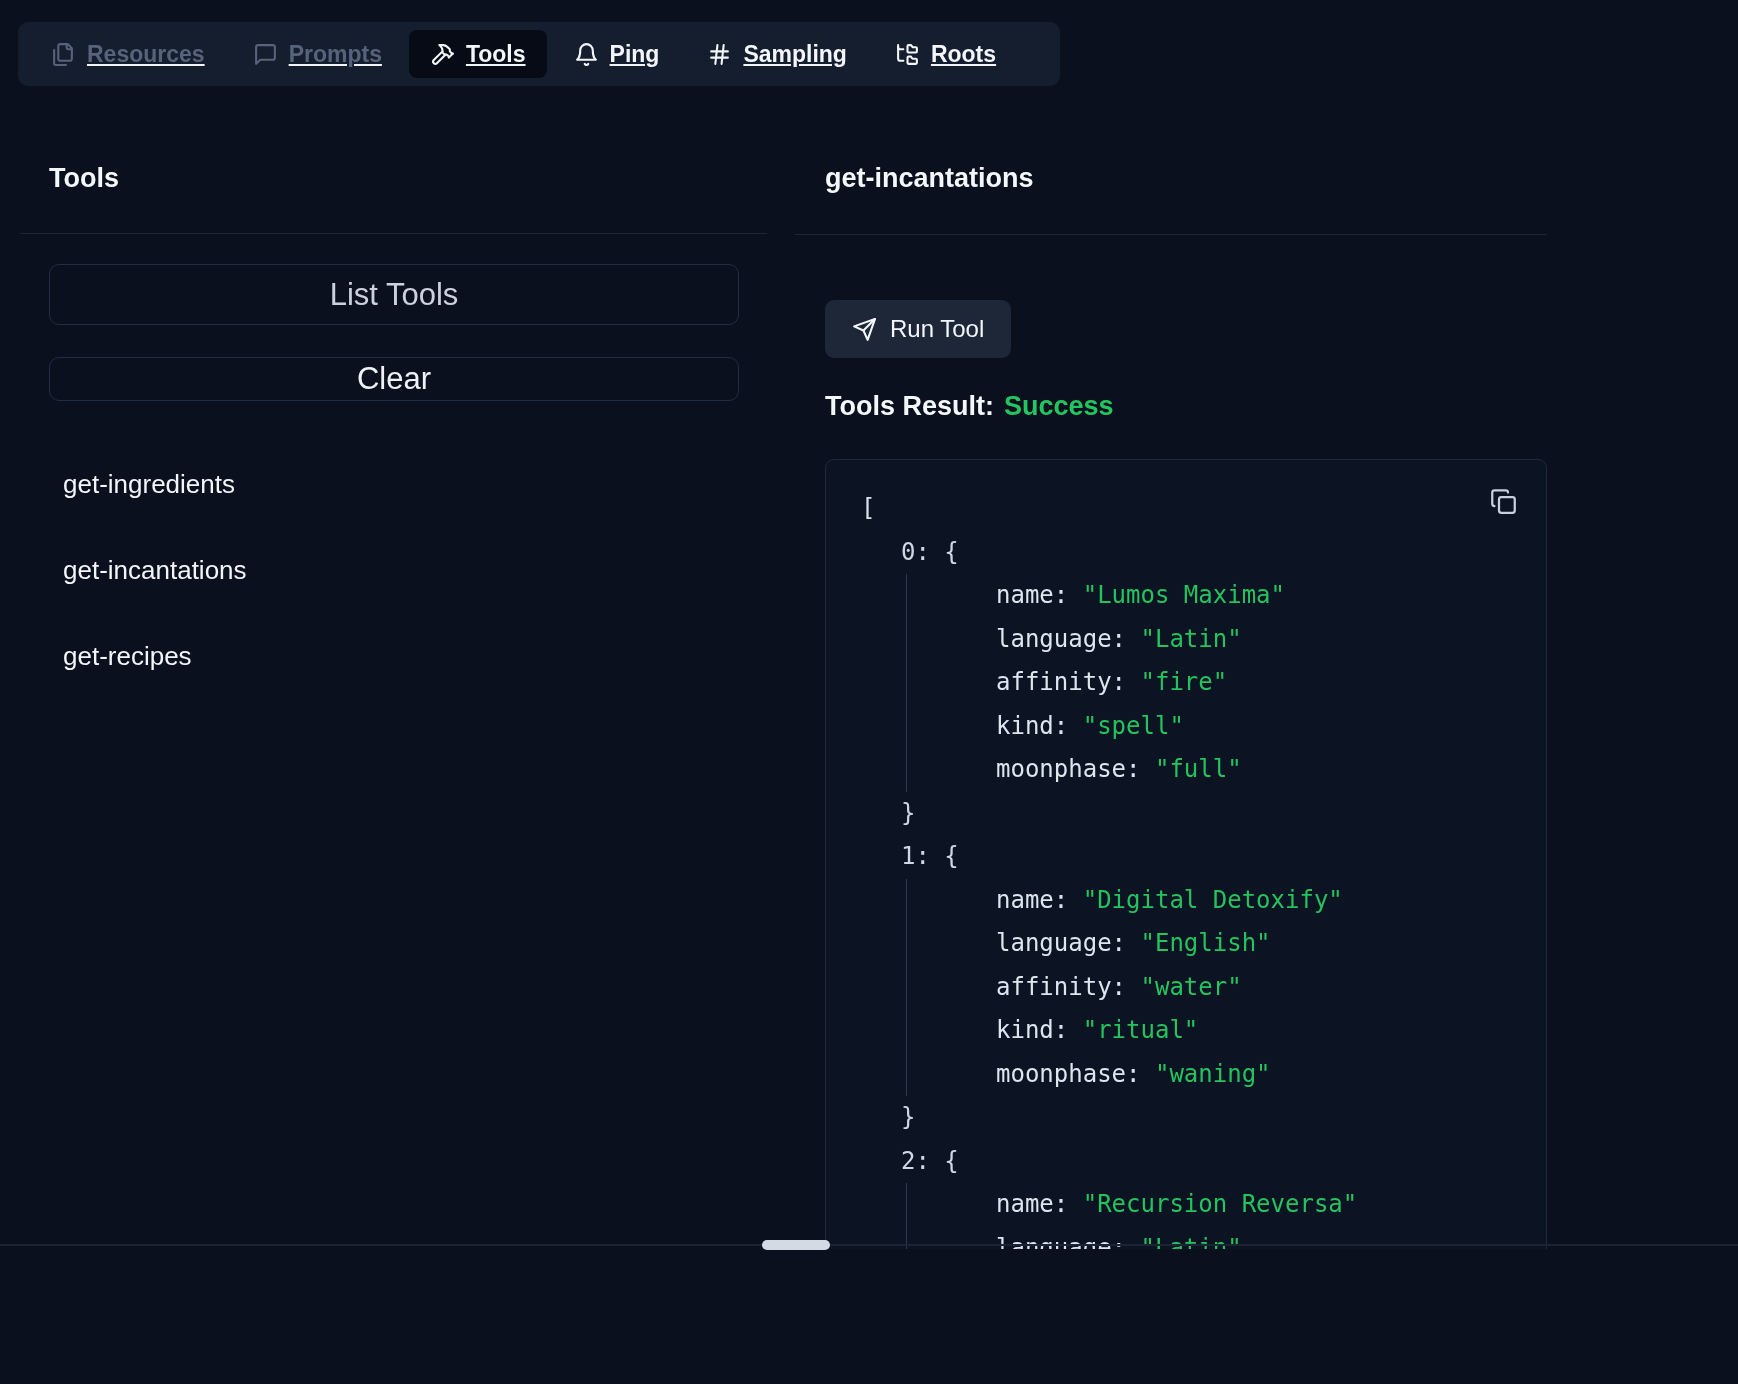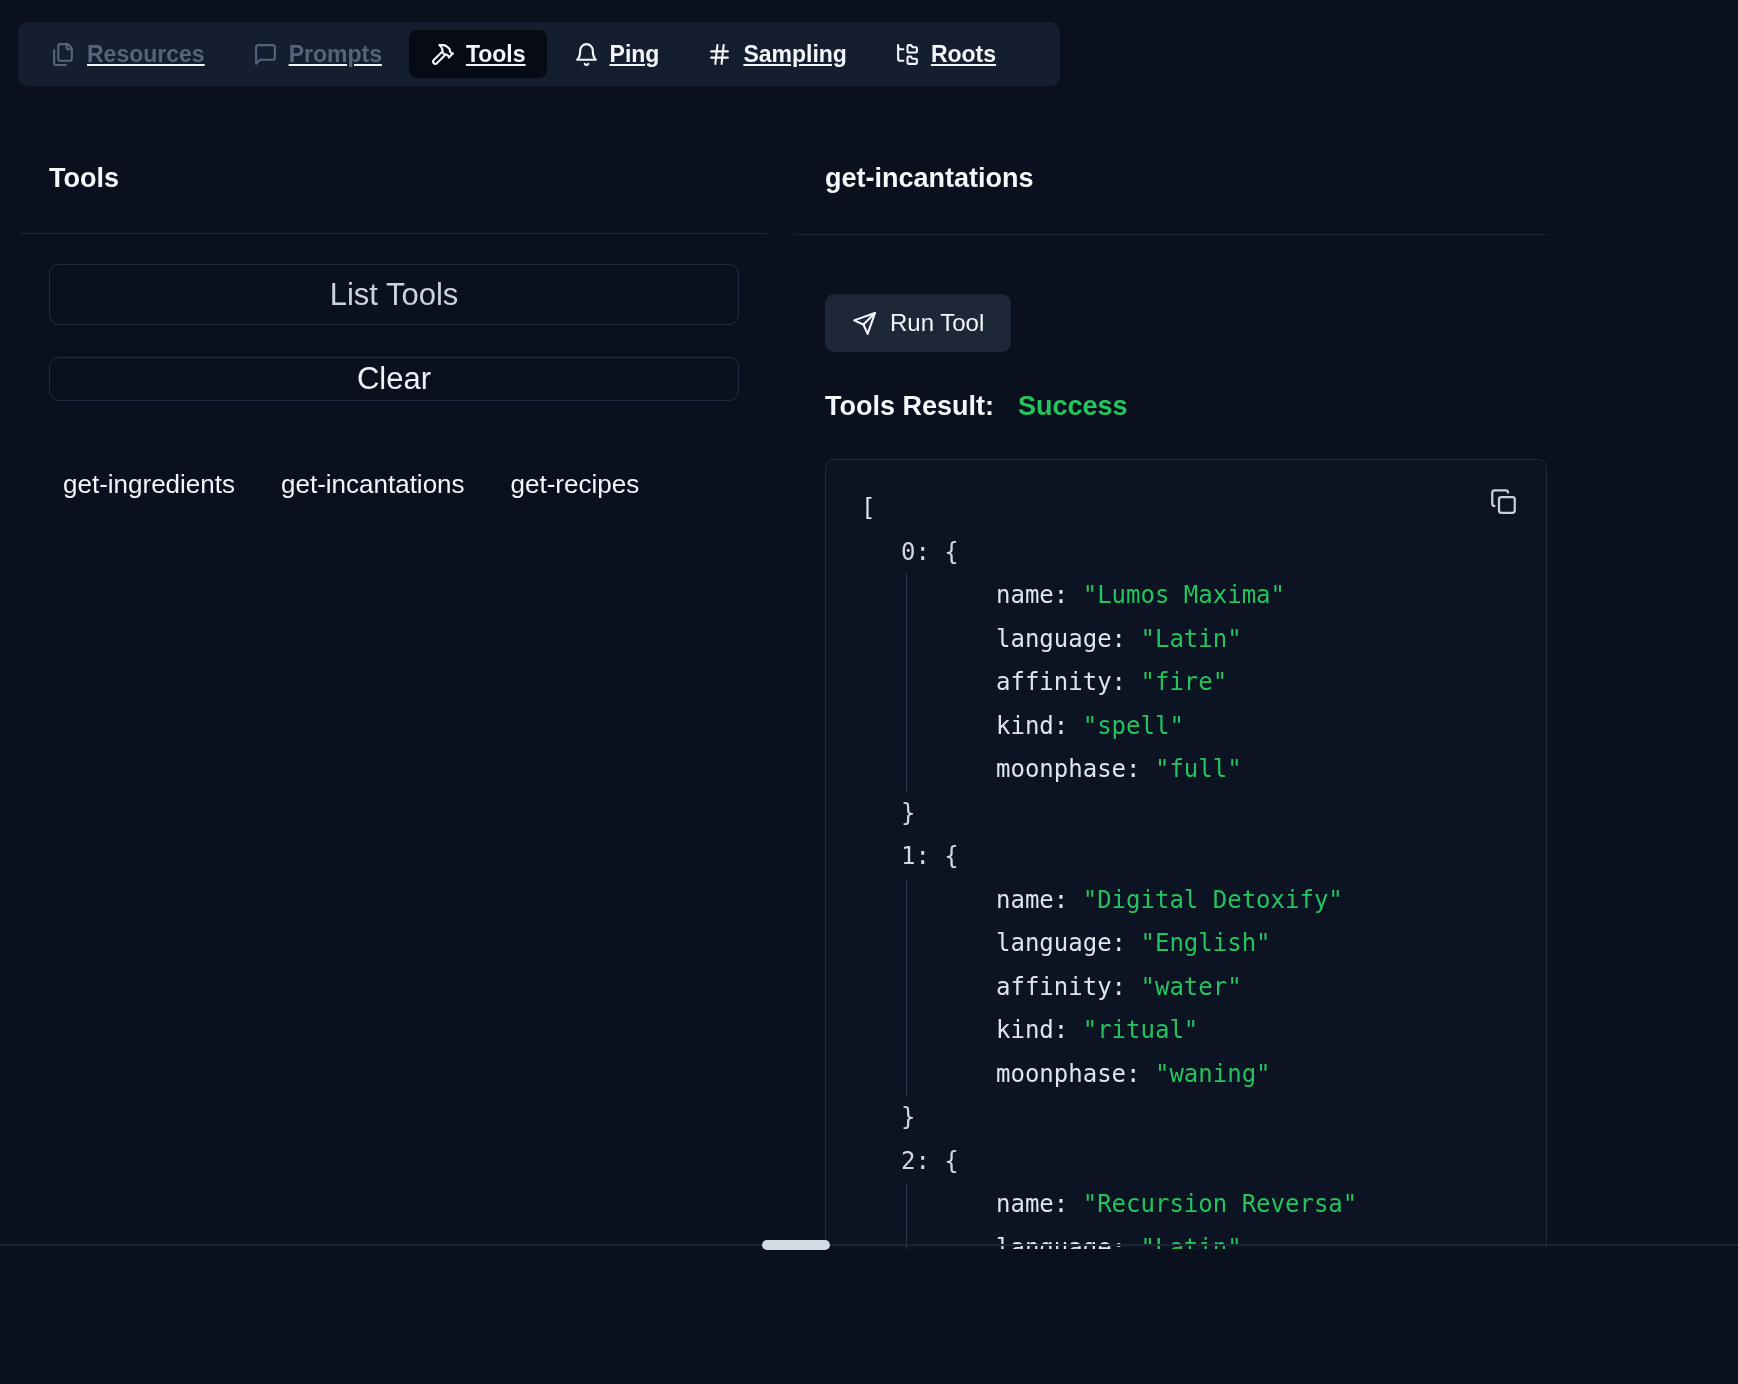--- a/index.html
+++ b/index.html
@@ -38,33 +38,33 @@
 
   
   .outline-btn {
     position:absolute; left:49px; width:690px;
     background:transparent; border:1px solid #222d41; border-radius:10px;
     font-family:inherit; font-size:31px; cursor:pointer;
     display:flex; align-items:center; justify-content:center;
   }
   #list-tools-button { top:264px; height:61px; color:#c9d2dd; }
   #clear-button      { top:357px; height:44px; color:#eef2f7; }
-  .tools-list { position:absolute; left:63px; top:464px; display:flex; flex-direction:row; gap:46px; }
+  .tools-list { position:absolute; left:63px; top:464px; display:flex; flex-direction:column; gap:46px; }
   .tool-item { font-size:26px; line-height:40px; color:#f2f5f9; cursor:pointer; }
 
   
   .run-btn {
-    position:absolute; left:825px; top:294px; height:58px; padding:0 27px;
+    position:absolute; left:825px; top:300px; height:58px; padding:0 27px;
     display:flex; align-items:center; gap:13px;
     background:#1d2737; border:none; border-radius:9px;
     color:#f3f6fa; font-size:24px; font-weight:500; font-family:inherit; cursor:pointer;
   }
   .run-btn svg { width:25px; height:25px; display:block; }
   .result-line { position:absolute; left:825px; top:391px; font-size:27px; font-weight:700; color:#f5f8fb; }
-  .result-status { color:#22c55e; margin-left:24px; }
+  .result-status { color:#22c55e; margin-left:10px; }
 
   .code-block {
     position:absolute; left:825px; top:459px; width:722px; height:846px;
     background:#0c1322; border:1px solid #1f2a3c; border-radius:9px;
     padding:27px 30px 27px 35px;
   }
   .copy-btn {
     position:absolute; top:24px; right:26px; width:34px; height:34px;
     background:transparent; border:none; color:#c7d0dc; cursor:pointer; padding:0;
   }

